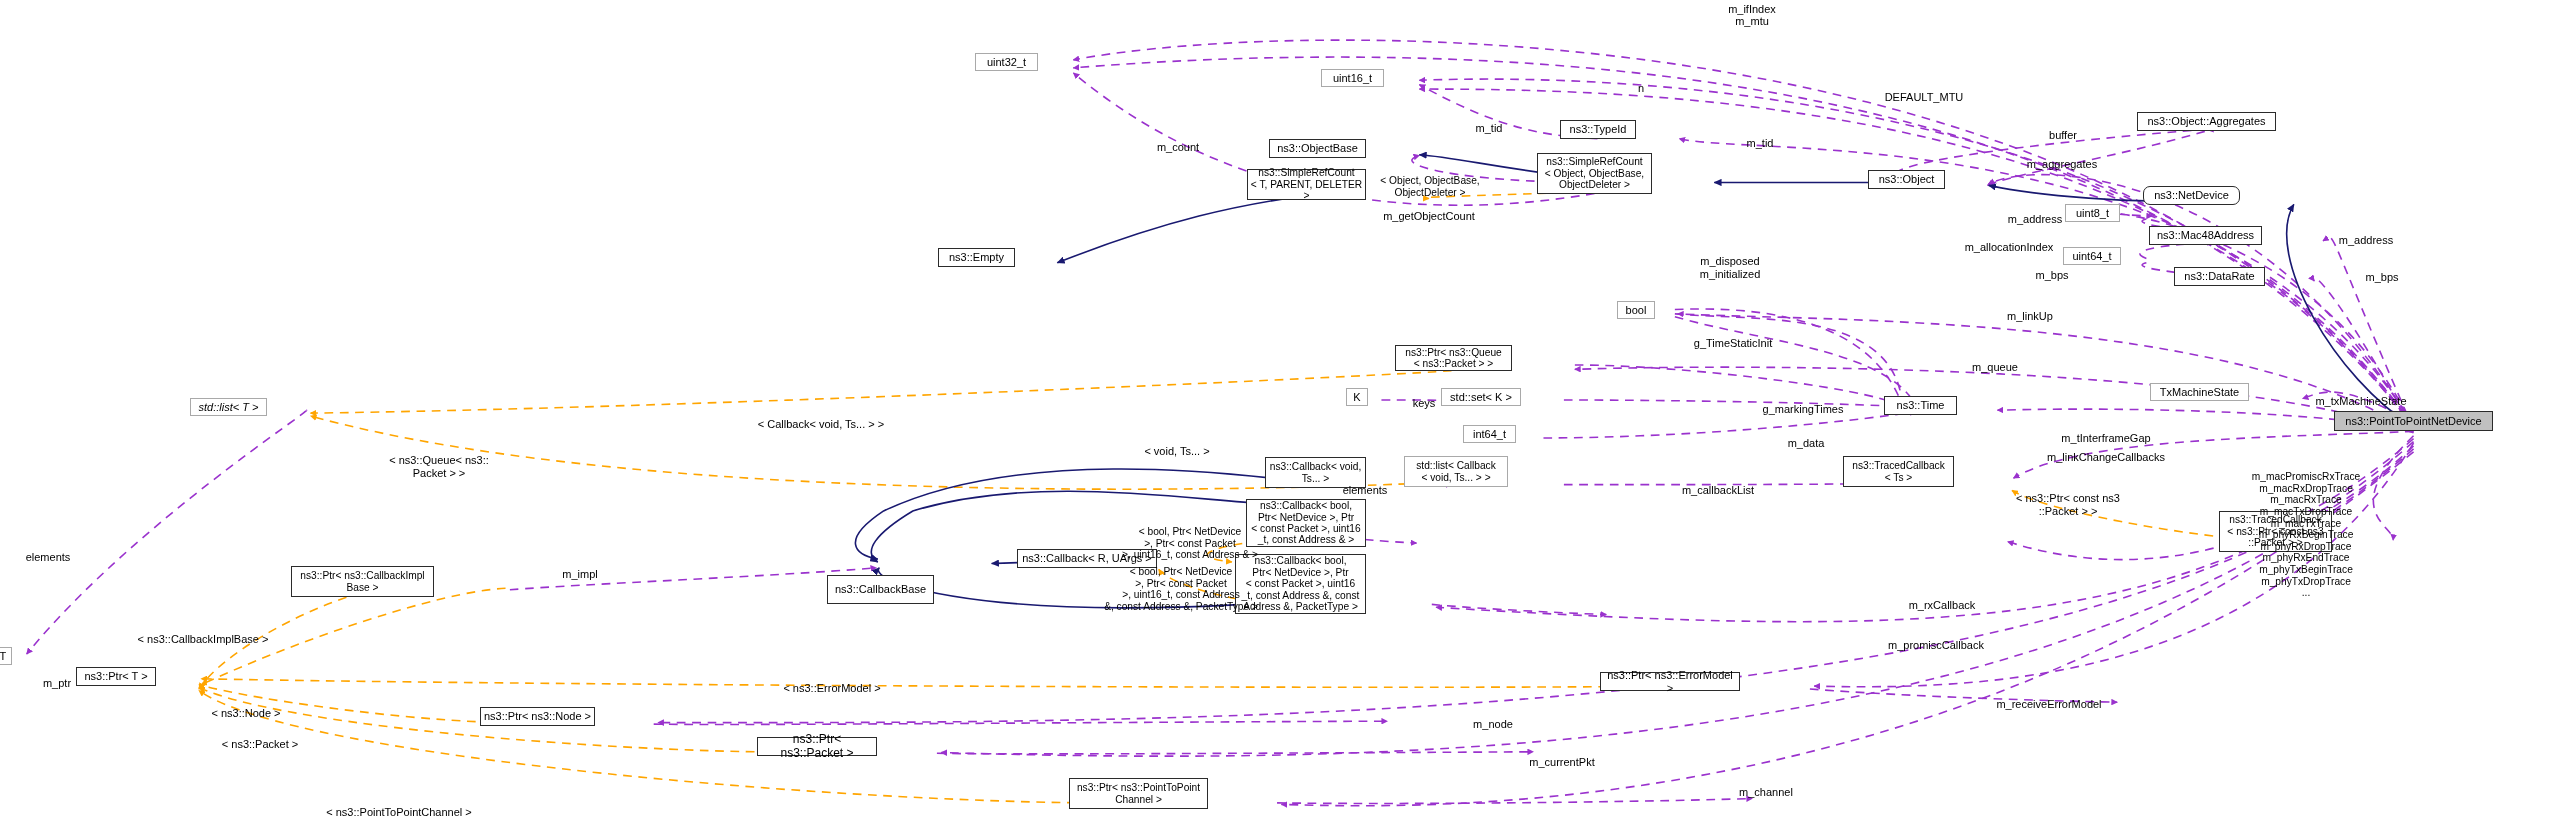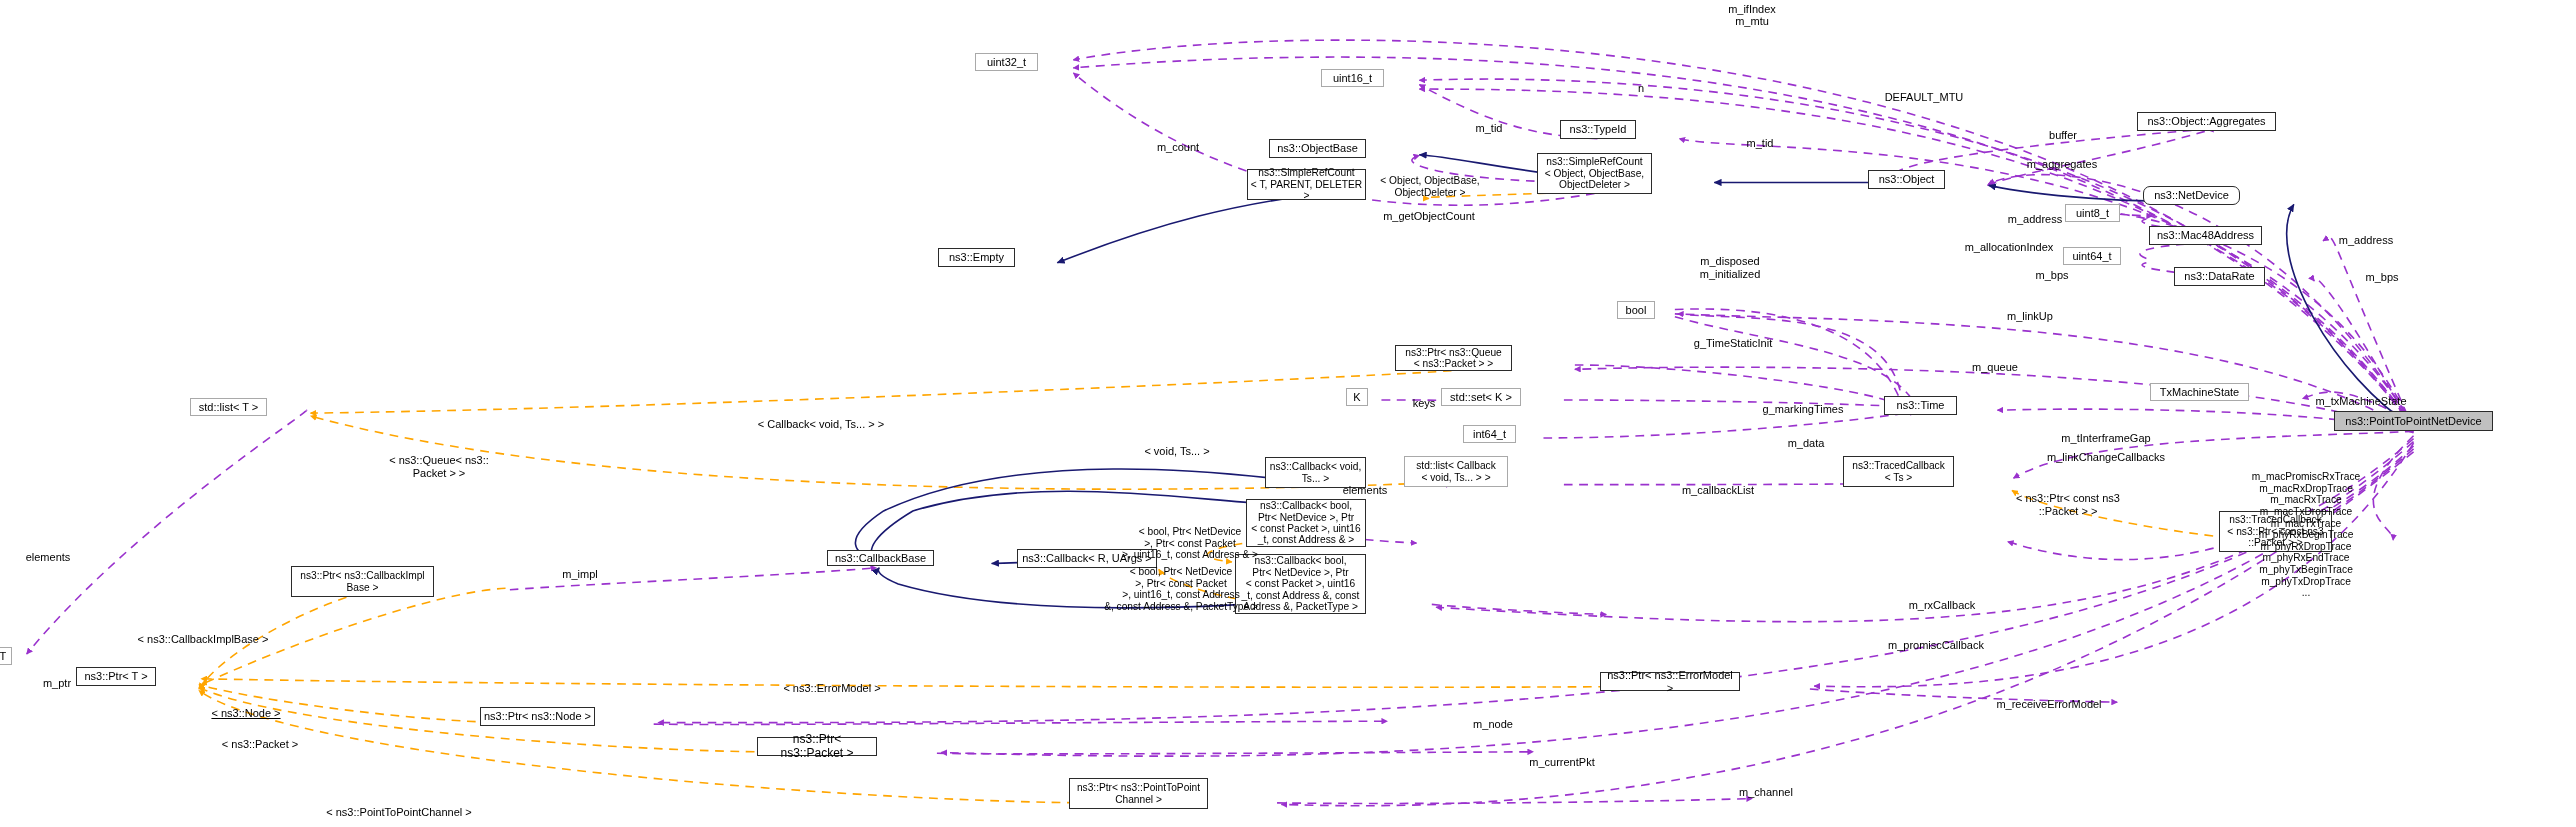--- a/index.html
+++ b/index.html
@@ -151,38 +151,38 @@
 &lt; T, PARENT, DELETER &gt;</div>
     <div class="node cls" style="left: 1537px; top: 153px; width: 115px; height: 41px; font-size: 10.2px;">ns3::SimpleRefCount
 &lt; Object, ObjectBase,
 ObjectDeleter &gt;</div>
     <div class="node cls" style="left: 938px; top: 248px; width: 77px; height: 19px; font-size: 11px;">ns3::Empty</div>
     <div class="node ext" style="left: 2065px; top: 204px; width: 55px; height: 17.5px; font-size: 11px;">uint8_t</div>
     <div class="node cls" style="left: 2149px; top: 226px; width: 113px; height: 19px; font-size: 11px;">ns3::Mac48Address</div>
     <div class="node ext" style="left: 2063px; top: 247px; width: 58px; height: 17.5px; font-size: 11px;">uint64_t</div>
     <div class="node cls" style="left: 2174px; top: 267px; width: 91px; height: 19px; font-size: 11px;">ns3::DataRate</div>
     <div class="node ext" style="left: 1617px; top: 301px; width: 38px; height: 17.5px; font-size: 11px;">bool</div>
-    <div class="node ext" style="left: 190px; top: 398px; width: 77px; height: 17.5px; font-size: 11px;">std::list&lt; T &gt;</div>
+    <div class="node ext" style="left: 190px; top: 398px; width: 77px; height: 17.5px; font-size: 11px; font-style: italic;">std::list&lt; T &gt;</div>
     <div class="node cls" style="left: 1395px; top: 345px; width: 117px; height: 26px; font-size: 10.2px;">ns3::Ptr&lt; ns3::Queue
 &lt; ns3::Packet &gt; &gt;</div>
     <div class="node ext" style="left: 1346px; top: 388px; width: 22px; height: 17.5px; font-size: 11px;">K</div>
     <div class="node ext" style="left: 1441px; top: 388px; width: 80px; height: 17.5px; font-size: 11px;">std::set&lt; K &gt;</div>
     <div class="node ext" style="left: 1463px; top: 425px; width: 53px; height: 17.5px; font-size: 11px;">int64_t</div>
     <div class="node cls" style="left: 1884px; top: 396px; width: 73px; height: 19px; font-size: 11px;">ns3::Time</div>
     <div class="node ext" style="left: 2150px; top: 383px; width: 99px; height: 17.5px; font-size: 11px;">TxMachineState</div>
     <div class="node cls" style="left: 1265px; top: 457px; width: 101px; height: 31px; font-size: 10.2px;">ns3::Callback&lt; void,
 Ts... &gt;</div>
     <div class="node ext" style="left: 1404px; top: 456px; width: 104px; height: 31px; font-size: 10.2px;">std::list&lt; Callback
 &lt; void, Ts... &gt; &gt;</div>
     <div class="node cls" style="left: 1843px; top: 456px; width: 111px; height: 31px; font-size: 10.2px;">ns3::TracedCallback
 &lt; Ts &gt;</div>
     <div class="node cls" style="left: 2219px; top: 511px; width: 113px; height: 41px; font-size: 10.2px;">ns3::TracedCallback
 &lt; ns3::Ptr&lt; const ns3
 ::Packet &gt; &gt;</div>
-    <div class="node cls" style="left: 827px; top: 550px; width: 107px; height: 16px; font-size: 11px;">ns3::CallbackBase</div>
+    <div class="node cls" style="left: 827px; top: 575px; width: 107px; height: 29px; font-size: 11px;">ns3::CallbackBase</div>
     <div class="node cls" style="left: 1017px; top: 549px; width: 140px; height: 19px; font-size: 11px;">ns3::Callback&lt; R, UArgs &gt;</div>
     <div class="node cls" style="left: 1246px; top: 499px; width: 120px; height: 48px; font-size: 10.2px;">ns3::Callback&lt; bool,
 Ptr&lt; NetDevice &gt;, Ptr
 &lt; const Packet &gt;, uint16
 _t, const Address &amp; &gt;</div>
     <div class="node cls" style="left: 1235px; top: 554px; width: 131px; height: 60px; font-size: 10.2px;">ns3::Callback&lt; bool,
 Ptr&lt; NetDevice &gt;, Ptr
 &lt; const Packet &gt;, uint16
 _t, const Address &amp;, const
 Address &amp;, PacketType &gt;</div>
@@ -250,21 +250,21 @@
 m_phyTxBeginTrace
 m_phyTxDropTrace
 ...</div>
     <div class="lbl" style="left: 456px; top: 568px; width: 248px; font-size: 11px;">m_impl</div>
     <div class="lbl" style="left: -76px; top: 551px; width: 248px; font-size: 11px;">elements</div>
     <div class="lbl" style="left: 79px; top: 633px; width: 248px; font-size: 11px;">&lt; ns3::CallbackImplBase &gt;</div>
     <div class="lbl" style="left: 1818px; top: 599px; width: 248px; font-size: 11px;">m_rxCallback</div>
     <div class="lbl" style="left: 1812px; top: 639px; width: 248px; font-size: 11px;">m_promiscCallback</div>
     <div class="lbl" style="left: -67px; top: 677px; width: 248px; font-size: 11px;">m_ptr</div>
     <div class="lbl" style="left: 708px; top: 682px; width: 248px; font-size: 11px;">&lt; ns3::ErrorModel &gt;</div>
-    <div class="lbl" style="left: 122px; top: 707px; width: 248px; font-size: 11px; text-decoration: underline;">&lt; ns3::Node &gt;</div>
+    <div class="lbl" style="left: 122px; top: 707px; width: 248px; font-size: 11px;">&lt; ns3::Node &gt;</div>
     <div class="lbl" style="left: 1925px; top: 698px; width: 248px; font-size: 11px;">m_receiveErrorModel</div>
     <div class="lbl" style="left: 1369px; top: 718px; width: 248px; font-size: 11px;">m_node</div>
     <div class="lbl" style="left: 136px; top: 738px; width: 248px; font-size: 11px;">&lt; ns3::Packet &gt;</div>
     <div class="lbl" style="left: 1438px; top: 756px; width: 248px; font-size: 11px;">m_currentPkt</div>
     <div class="lbl" style="left: 275px; top: 806px; width: 248px; font-size: 11px;">&lt; ns3::PointToPointChannel &gt;</div>
     <div class="lbl" style="left: 1642px; top: 786px; width: 248px; font-size: 11px;">m_channel</div>
   </div>
 
 
 </body></html>

